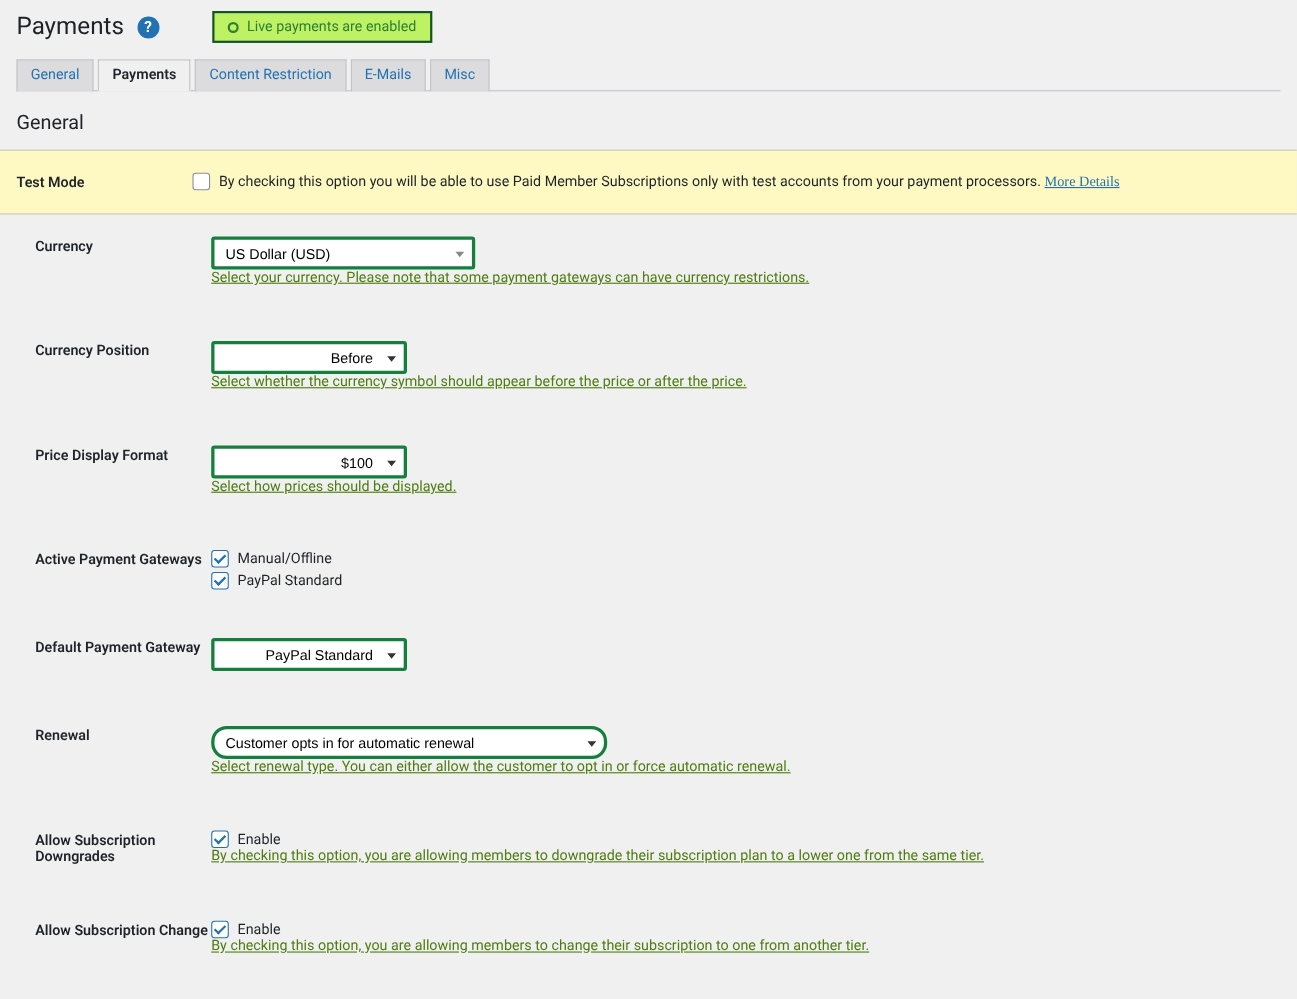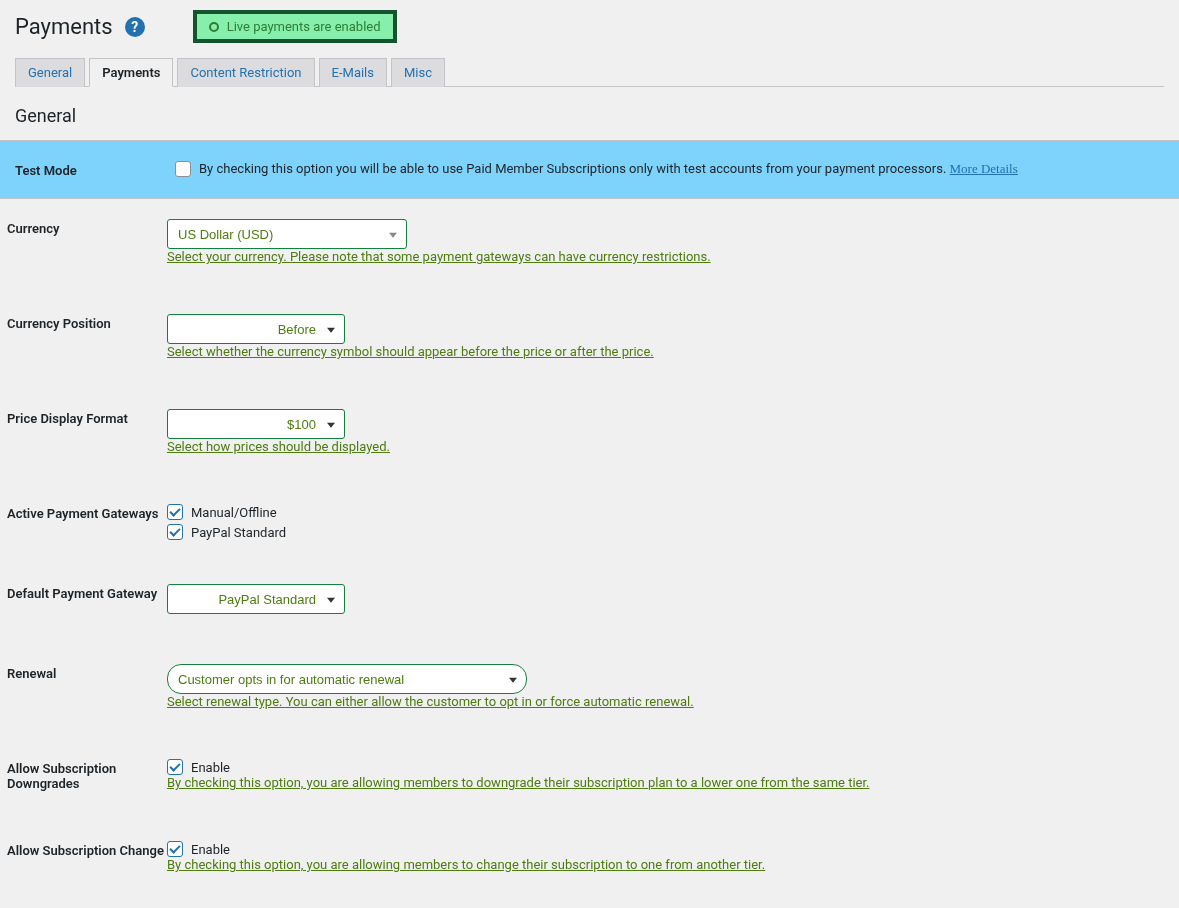--- a/index.html
+++ b/index.html
@@ -34,25 +34,25 @@
       font-size: 14px;
       display: inline-flex;
       align-items: center;
       justify-content: center;
       margin-left: 4px;
     }
     .live-badge {
       display: inline-flex;
       align-items: center;
       gap: 8px;
-      border: 4px solid #14532d;
+      border: 2px solid #14532d;
       color: #2e7d32;
       padding: 5px 12px;
       margin-left: 40px;
-      background: #86efac;
+      background: #bef264;
       font-size: 13px;
     }
     .live-dot {
       width: 10px;
       height: 10px;
       border: 2px solid #2e7d32;
       border-radius: 50%;
     }
     .tabs {
       margin: 14px 15px 0 15px;
@@ -77,21 +77,21 @@
       font-weight: 600;
       border-bottom: 1px solid #f0f0f1;
     }
     h2.section {
       font-size: 18px;
       font-weight: 400;
       color: #1d2327;
       padding: 18px 15px 14px 15px;
     }
     .testmode-row {
-      background: #7dd3fc;
+      background: #fef9c3;
       border: 1px solid #c3c4c7;
       border-left: none;
       border-right: none;
       display: flex;
       padding: 20px 15px;
       align-items: flex-start;
     }
     .label-col {
       width: 160px;
       flex-shrink: 0;
@@ -132,31 +132,31 @@
       border-width: 0 2px 2px 0;
       transform: rotate(45deg);
     }
     a.link {
       color: #2271b1;
       text-decoration: underline;
       font-family: Liberation Serif, serif;
     }
     .form-row {
       display: flex;
-      padding: 20px 15px 30px 7px;
+      padding: 20px 15px 30px 32px;
       align-items: flex-start;
     }
     .form-row.tight { padding-bottom: 20px; }
     .select-wide, .select-mid, .select-wider {
-      border: 1px solid #15803d;
+      border: 3px solid #15803d;
       border-radius: 3px;
       padding: 4px 28px 4px 10px;
       background: #fff;
       font-size: 13px;
-      color: #4d7c0f;
+      color: #000000;
       appearance: none;
       position: relative;
       cursor: pointer;
       height: 30px;
     }
     .select-wrap {
       position: relative;
       display: inline-block;
     }
     .select-wrap::after {

